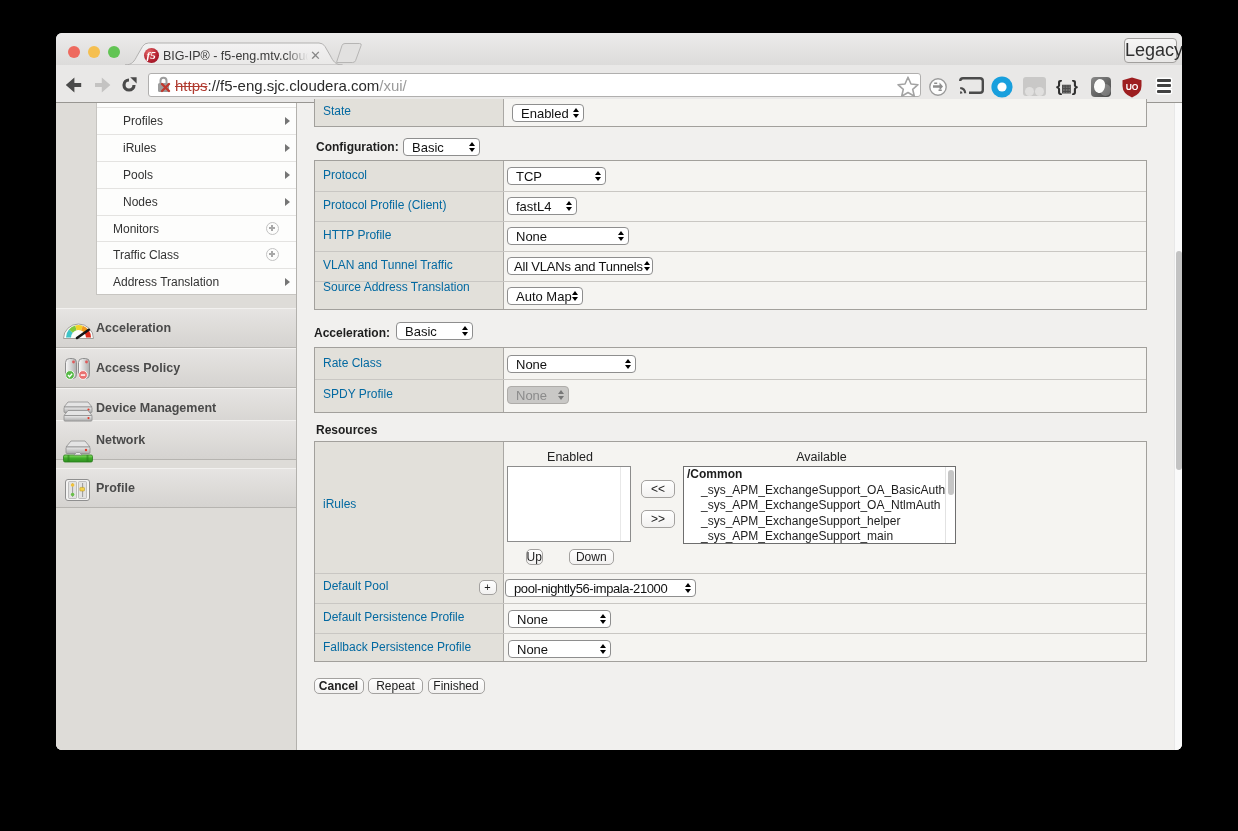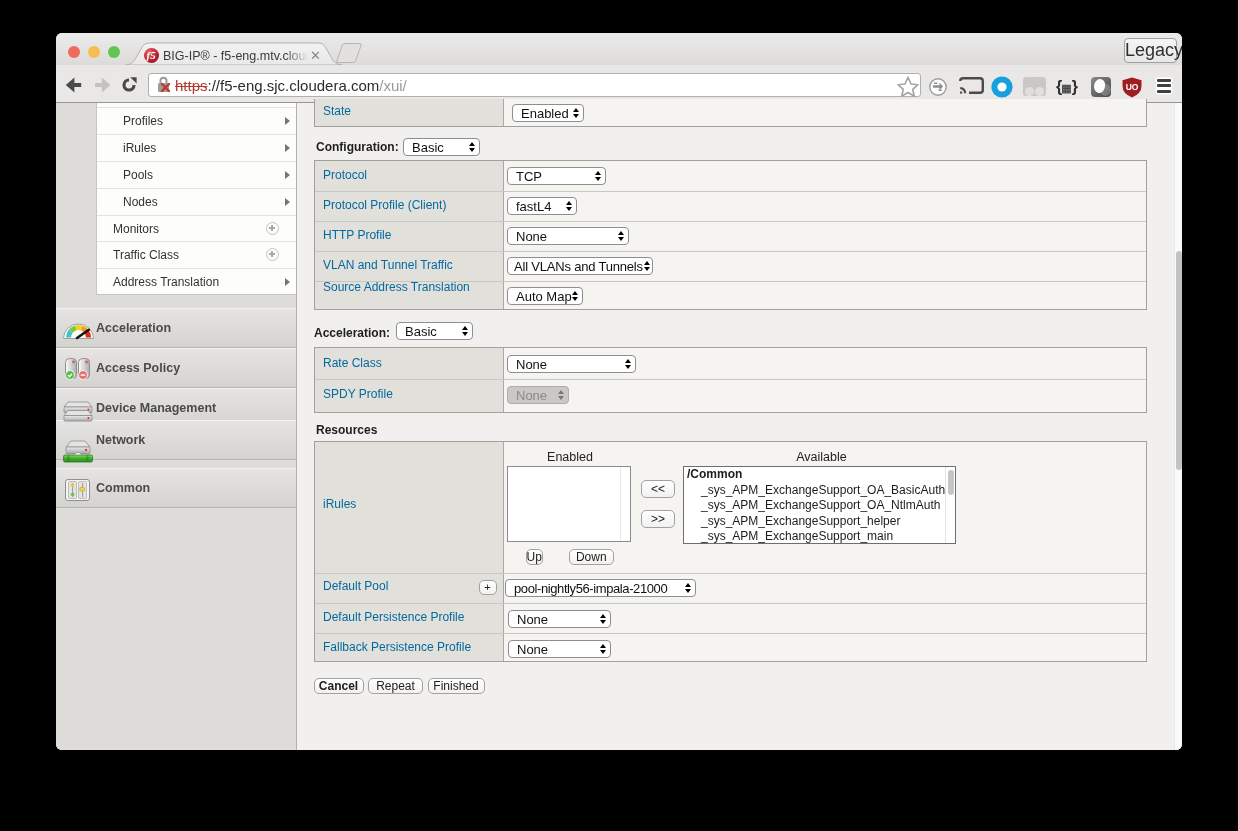--- a/index.html
+++ b/index.html
@@ -197,21 +197,21 @@
       <div class="sect" style="top:245px;">
           <b>Access Policy</b>
         </div>
       <div class="sect" style="top:285px;">
           <b>Device Management</b>
         </div>
       <div class="sect" style="top:317px;">
           <b>Network</b>
         </div>
       <div class="sect" style="top:365px;">
-          <b>Common</b>
+          <b>Profile</b>
         </div>
       <div id="sideicons">
 
         <svg class="abs" style="left:6px;top:217px" width="34" height="20">
           <path d="M1.5,18.5 A15,14.5 0 0 1 31.5,18.5 Z" fill="#fbfbfa" stroke="#a19f9b" stroke-width="1"></path>
           <path d="M6.5,17.5 A10,10 0 0 1 8.84,11.07" fill="none" stroke="#3fc3c7" stroke-width="5"></path>
           <path d="M8.84,11.07 A10,10 0 0 1 13.91,7.84" fill="none" stroke="#7dc93e" stroke-width="5"></path>
           <path d="M13.91,7.84 A10,10 0 0 1 19.92,8.1" fill="none" stroke="#f2d227" stroke-width="5"></path>
           <path d="M19.92,8.1 A10,10 0 0 1 24.69,11.76" fill="none" stroke="#f09a1f" stroke-width="5"></path>
           <path d="M24.69,11.76 A10,10 0 0 1 26.5,17.5" fill="none" stroke="#dd2b1c" stroke-width="5"></path>

